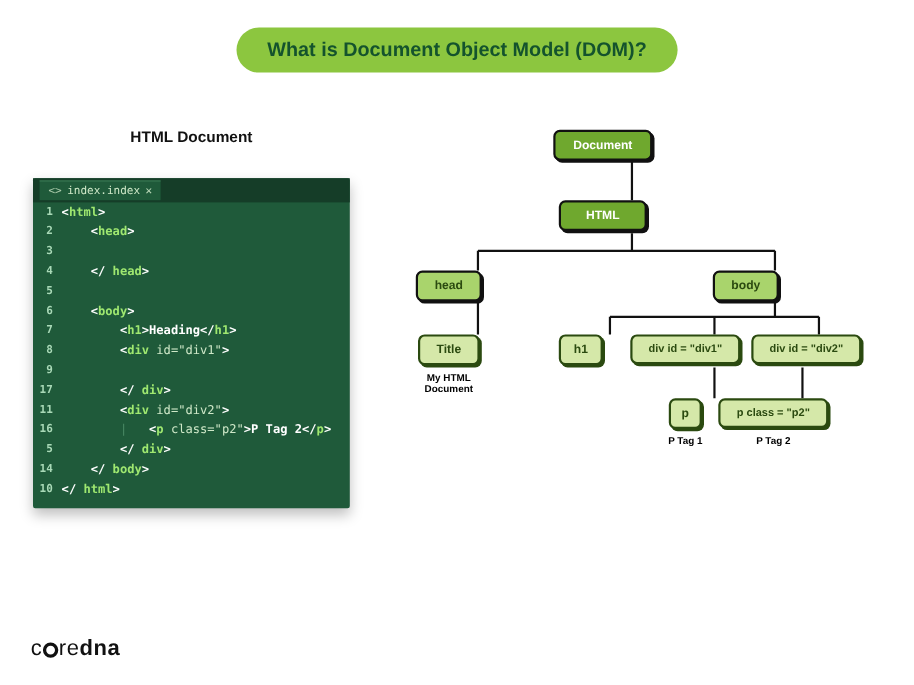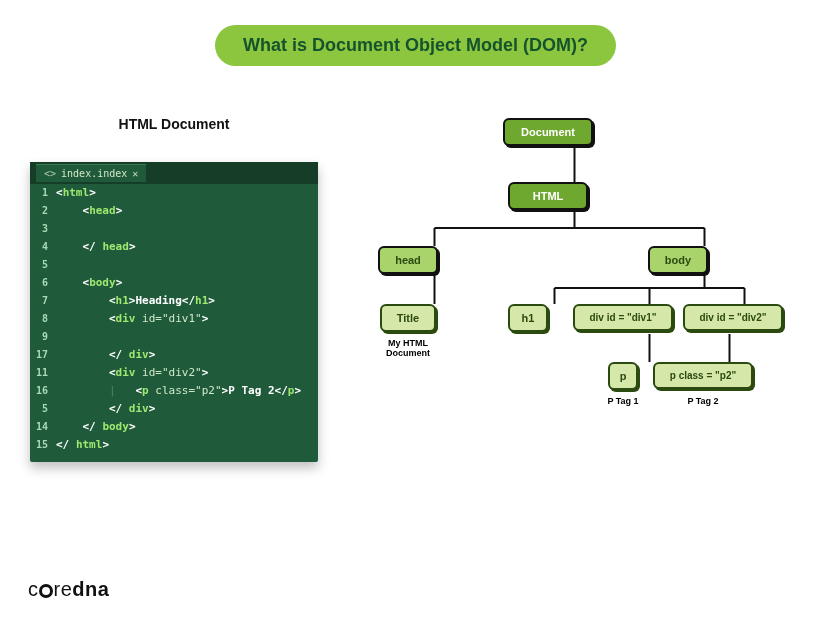--- a/index.html
+++ b/index.html
@@ -216,21 +216,21 @@
           </div>
           <div class="code-line">
             <div class="ln">5</div>
             <div class="code">        <span class="tag-b">&lt;/ </span><span class="tag-n">div</span><span class="tag-b">&gt;</span></div>
           </div>
           <div class="code-line">
             <div class="ln">14</div>
             <div class="code">    <span class="tag-b">&lt;/ </span><span class="tag-n">body</span><span class="tag-b">&gt;</span></div>
           </div>
           <div class="code-line">
-            <div class="ln">15</div>
+            <div class="ln">10</div>
             <div class="code"><span class="tag-b">&lt;/ </span><span class="tag-n">html</span><span class="tag-b">&gt;</span></div>
           </div>
         </div>
     </div>
   </div>
 
   <div class="col-right">
 
     <div class="tree-area">
       <svg class="tree-svg" viewBox="0 0 400 340">

